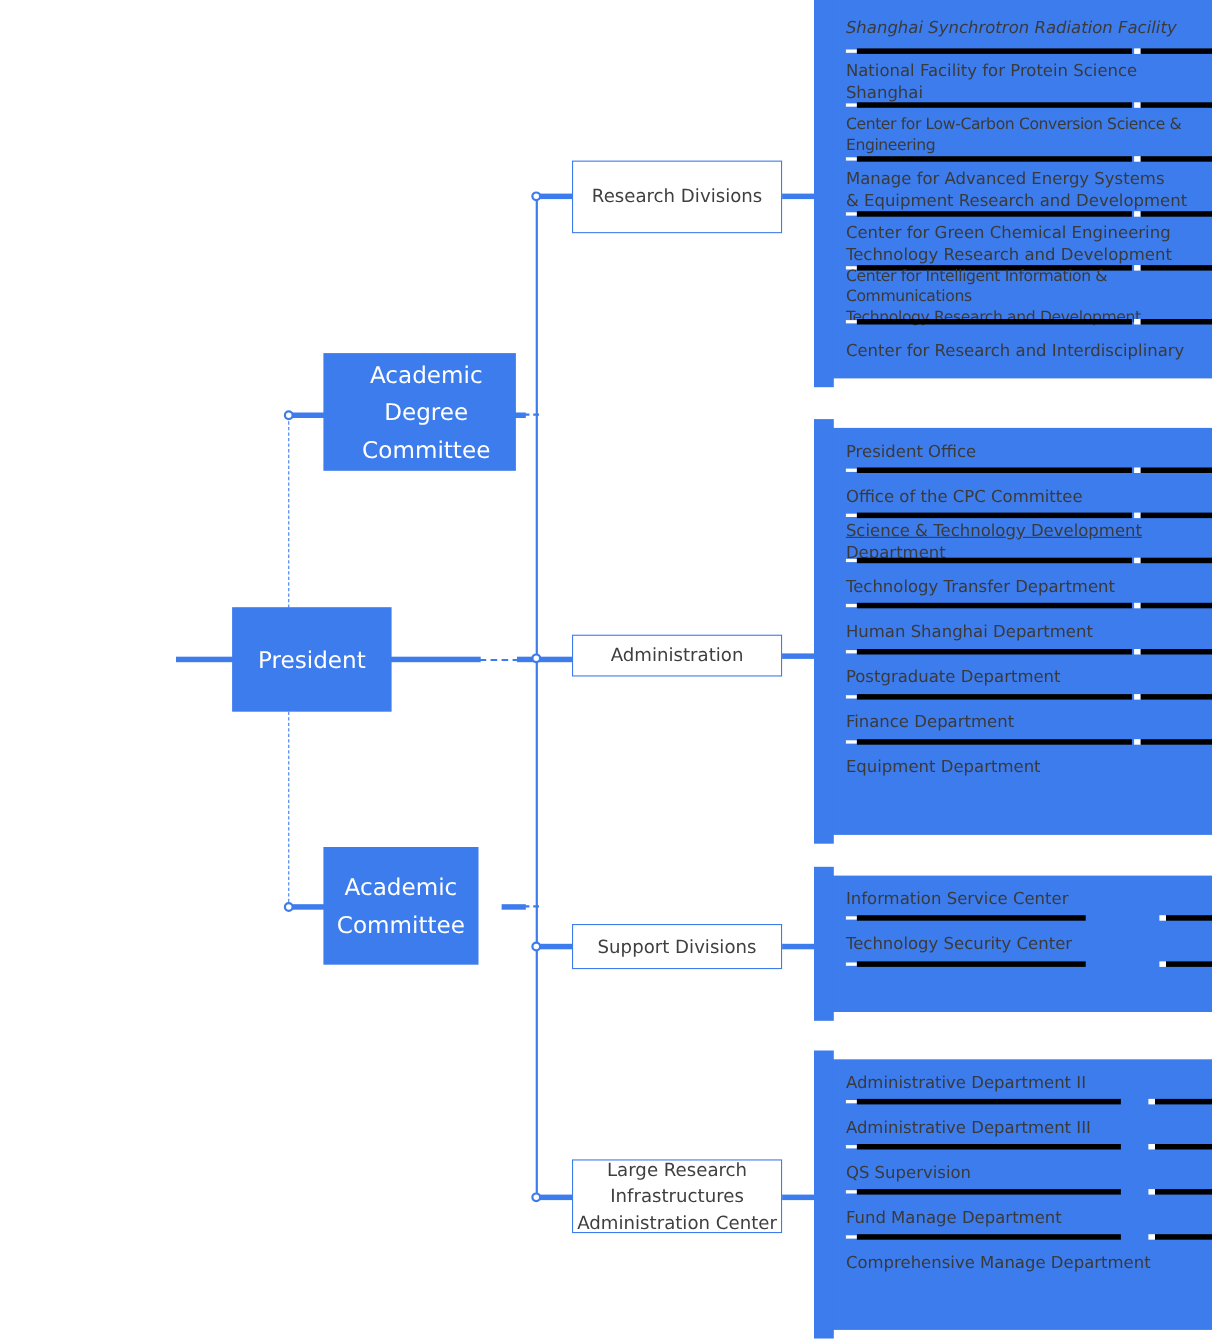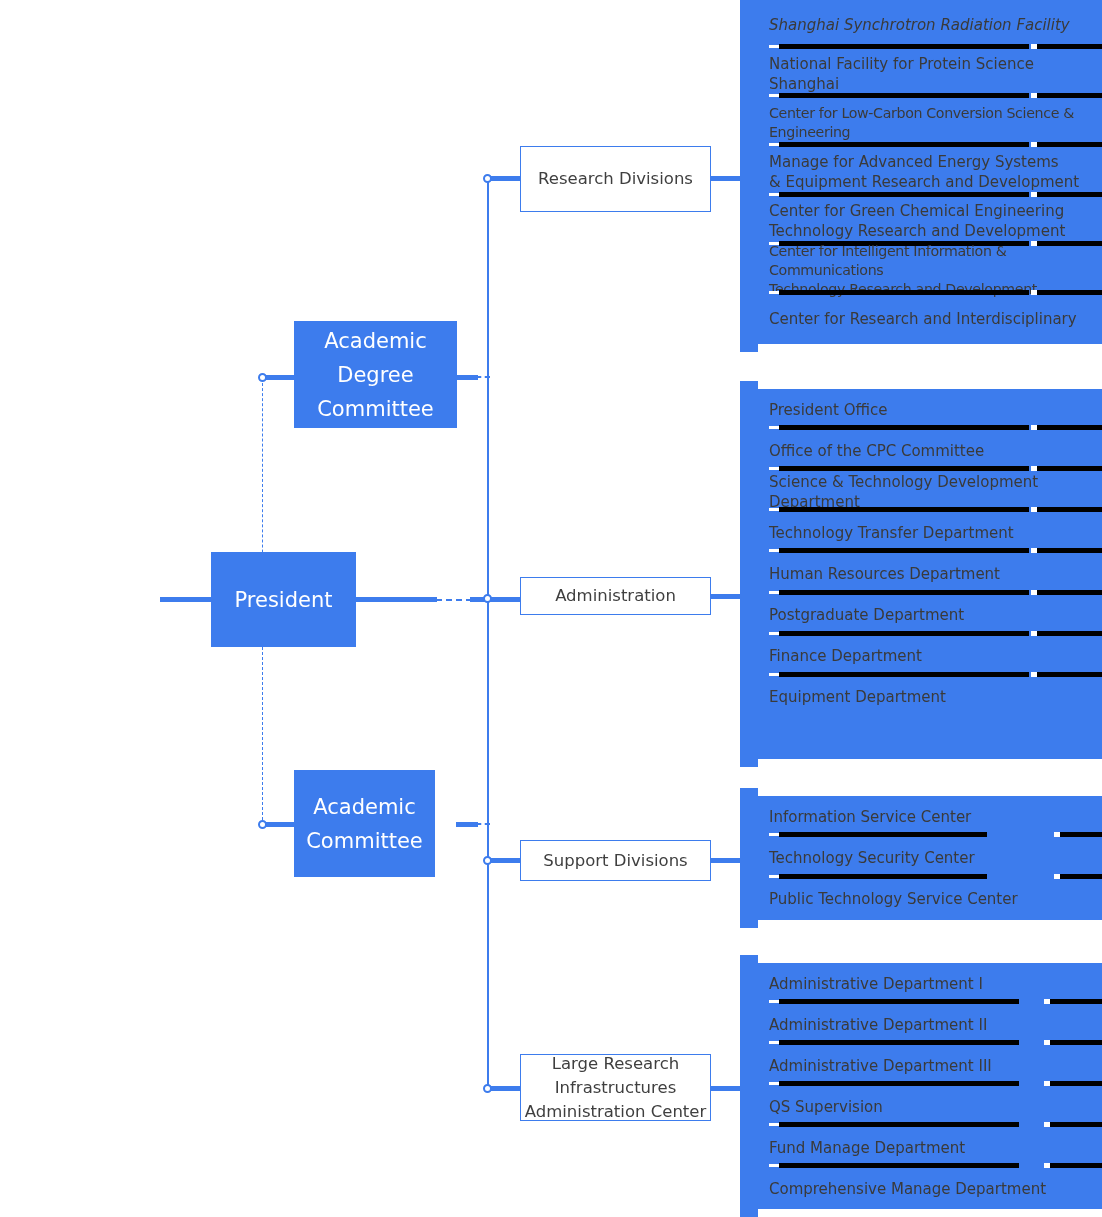--- a/index.html
+++ b/index.html
@@ -196,21 +196,21 @@
   <div class="hdash" style="left:736px; top:859px; width:12px;"></div>
   <div class="hline" style="left:710px; top:1086px; width:30px;"></div>
   <div class="hdash" style="left:736px; top:1087px; width:12px;"></div>
   <div class="hdash" style="left:736px; top:177px; width:12px;"></div>
 
 
   <div class="node-blue" style="left:211px; top:552px; width:145px; height:95px;">
     <span>President</span>
   </div>
 
-  <div class="node-blue" style="left:294px; top:321px; width:163px; height:107px; flex-direction:column;">
+  <div class="node-blue" style="left:294px; top:321px; width:163px; height:107px; flex-direction:column;padding-left:12px;">
     <span>Academic Degree</span>
     <span>Committee</span>
   </div>
 
   <div class="node-blue" style="left:294px; top:770px; width:141px; height:107px; flex-direction:column;">
     <span>Academic</span>
     <span>Committee</span>
   </div>
 
   <div class="node-white" style="left:520px; top:146px; width:191px; height:66px;">
@@ -310,40 +310,40 @@
         </div>
         <div class="panel-item" style="height: 41.1111px;">
           <span>Office of the CPC Committee</span>
           <div class="divider">
             <div class="seg-white-a"></div>
             <div class="seg-black-a" style="width: 250px;"></div>
             <div class="seg-gap" style="left: 262px;"></div>
             <div class="seg-black-b" style="left: 268px; width: 72px;"></div>
           </div>
         </div>
-        <div class="panel-item" style="height: 41.1111px;">
+        <div class="panel-item" style="height: 41.1111px; text-decoration: underline;">
           <span>Science &amp; Technology Development Department</span>
           <div class="divider">
             <div class="seg-white-a"></div>
             <div class="seg-black-a" style="width: 250px;"></div>
             <div class="seg-gap" style="left: 262px;"></div>
             <div class="seg-black-b" style="left: 268px; width: 72px;"></div>
           </div>
         </div>
         <div class="panel-item" style="height: 41.1111px;">
           <span>Technology Transfer Department</span>
           <div class="divider">
             <div class="seg-white-a"></div>
             <div class="seg-black-a" style="width: 250px;"></div>
             <div class="seg-gap" style="left: 262px;"></div>
             <div class="seg-black-b" style="left: 268px; width: 72px;"></div>
           </div>
         </div>
         <div class="panel-item" style="height: 41.1111px;">
-          <span>Human Resources Department</span>
+          <span>Human Shanghai Department</span>
           <div class="divider">
             <div class="seg-white-a"></div>
             <div class="seg-black-a" style="width: 250px;"></div>
             <div class="seg-gap" style="left: 262px;"></div>
             <div class="seg-black-b" style="left: 268px; width: 72px;"></div>
           </div>
         </div>
         <div class="panel-item" style="height: 41.1111px;">
           <span>Postgraduate Department</span>
           <div class="divider">
@@ -382,73 +382,61 @@
         </div>
         <div class="panel-item" style="height: 41.3333px;">
           <span>Technology Security Center</span>
           <div class="divider">
             <div class="seg-white-a"></div>
             <div class="seg-black-a" style="width: 208px;"></div>
             <div class="seg-gap" style="left: 285px;"></div>
             <div class="seg-black-b" style="left: 291px; width: 72px;"></div>
           </div>
         </div>
-        <div class="panel-item" style="height: 41.3333px;">
-          <span>Public Technology Service Center</span>
-        </div>
       </div>
   </div>
 
   <div class="panel" id="panel-3" style="left:740px; top:955px; width:362px; height:262px;">
     <div class="panel-spine"></div>
     <div class="panel-body">
         <div class="panel-item" style="height: 41px;">
-          <span>Administrative Department I</span>
+          <span>Administrative Department II</span>
           <div class="divider">
             <div class="seg-white-a"></div>
             <div class="seg-black-a" style="width: 240px;"></div>
             <div class="seg-gap" style="left: 275px;"></div>
             <div class="seg-black-b" style="left: 281px; width: 72px;"></div>
           </div>
         </div>
         <div class="panel-item" style="height: 41px;">
-          <span>Administrative Department II</span>
+          <span>Administrative Department III</span>
           <div class="divider">
             <div class="seg-white-a"></div>
             <div class="seg-black-a" style="width: 240px;"></div>
             <div class="seg-gap" style="left: 275px;"></div>
             <div class="seg-black-b" style="left: 281px; width: 72px;"></div>
           </div>
         </div>
         <div class="panel-item" style="height: 41px;">
-          <span>Administrative Department III</span>
+          <span>QS Supervision</span>
           <div class="divider">
             <div class="seg-white-a"></div>
             <div class="seg-black-a" style="width: 240px;"></div>
             <div class="seg-gap" style="left: 275px;"></div>
             <div class="seg-black-b" style="left: 281px; width: 72px;"></div>
           </div>
         </div>
         <div class="panel-item" style="height: 41px;">
-          <span>QS Supervision</span>
+          <span>Fund Manage Department</span>
           <div class="divider">
             <div class="seg-white-a"></div>
             <div class="seg-black-a" style="width: 240px;"></div>
             <div class="seg-gap" style="left: 275px;"></div>
             <div class="seg-black-b" style="left: 281px; width: 72px;"></div>
           </div>
         </div>
         <div class="panel-item" style="height: 41px;">
-          <span>Fund Manage Department</span>
-          <div class="divider">
-            <div class="seg-white-a"></div>
-            <div class="seg-black-a" style="width: 240px;"></div>
-            <div class="seg-gap" style="left: 275px;"></div>
-            <div class="seg-black-b" style="left: 281px; width: 72px;"></div>
-          </div>
-        </div>
-        <div class="panel-item" style="height: 41px;">
           <span>Comprehensive Manage Department</span>
         </div>
       </div>
   </div>
 
 </div>
 
 </body></html>

